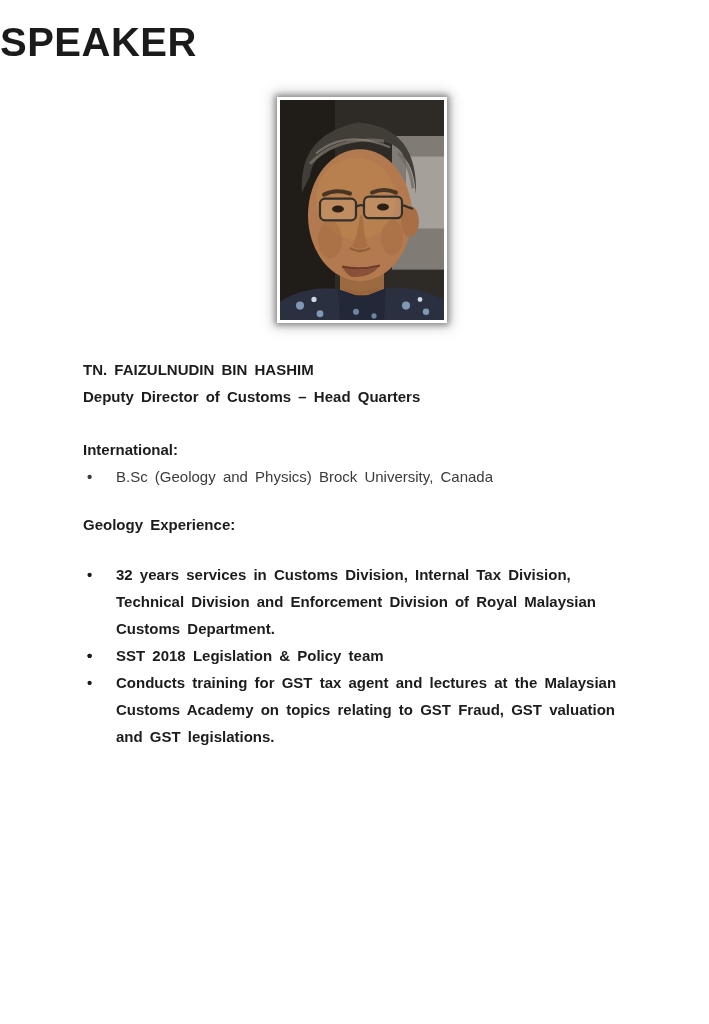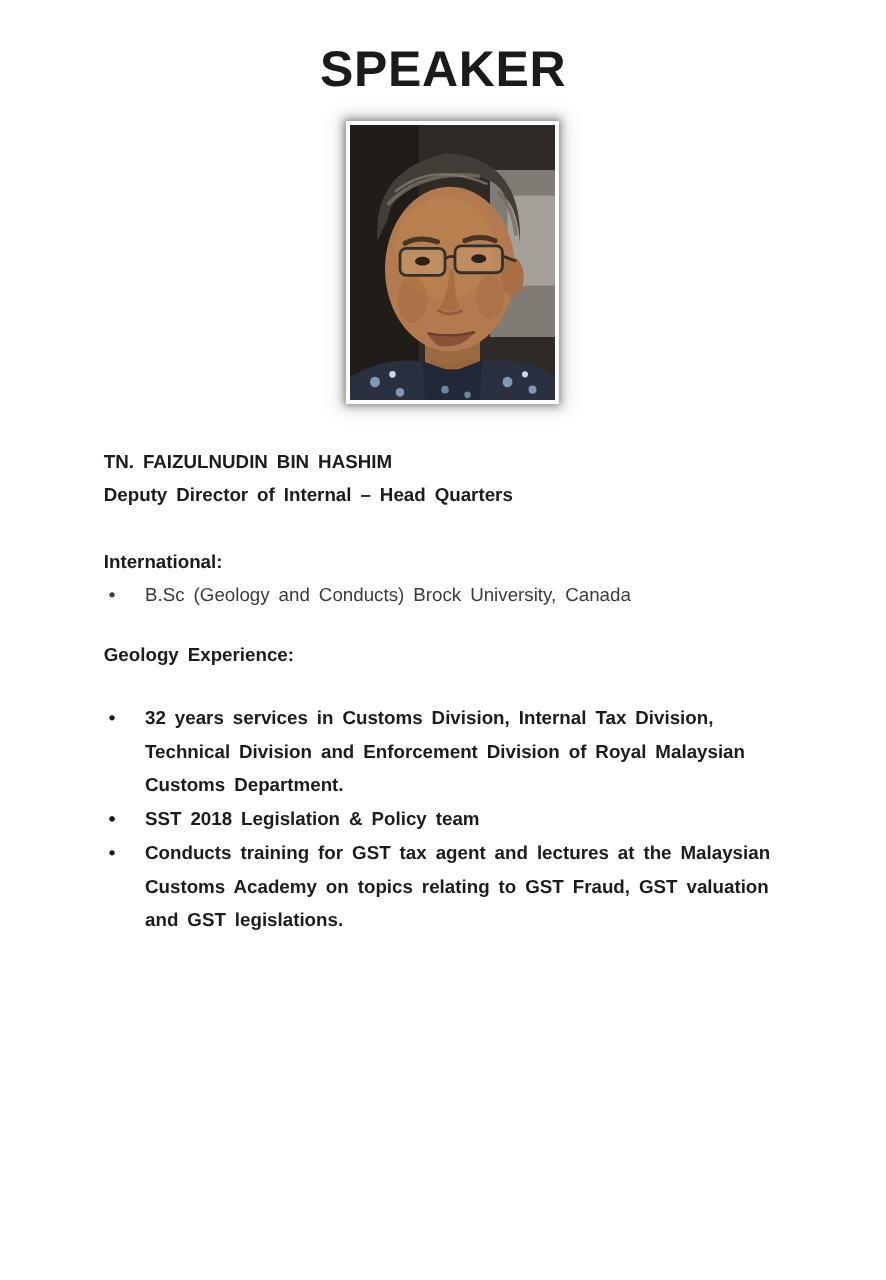--- a/index.html
+++ b/index.html
@@ -3,22 +3,22 @@
 <meta charset="utf-8">
 <style>
   html,body { margin:0; padding:0; background:#e8e8e8; }
   .slide {
     position:relative; width:709px; height:1024px;
     background:#ffffff; overflow:hidden;
     font-family:"Liberation Sans", sans-serif;
     margin:0 auto;
   }
   .title {
-    position:absolute; top:34px; left:0; right:0;
-    text-align:center; font-size:40px; font-weight:700;
+    position:absolute; top:20px; left:0; right:0;
+    text-align:left; font-size:40px; font-weight:700;
     color:#1b1b1b; letter-spacing:0.5px; word-spacing:2px;
   }
   .photo-frame {
     position:absolute; left:277px; top:97px; width:164px; height:220px;
     background:#fff; border:3px solid #ffffff;
     box-shadow:0 0 6px 2px rgba(90,90,90,0.65), 0 0 12px 4px rgba(120,120,120,0.35);
   }
   .photo-frame svg { display:block; width:100%; height:100%; }
   .content {
     position:absolute; left:83px; top:356px; width:556px;
@@ -98,26 +98,26 @@
       <circle cx="140" cy="194" r="2.4" fill="#cdd8e2"></circle>
       <circle cx="76" cy="206" r="3" fill="#6c84a0"></circle>
       <circle cx="94" cy="210" r="2.6" fill="#6c84a0"></circle>
     </svg>
   </div>
 
   <div class="content">
 
     <div class="name-block">
       <div>TN. FAIZULNUDIN BIN HASHIM</div>
-      <div>Deputy Director of Internal – Head Quarters</div>
+      <div>Deputy Director of Customs – Head Quarters</div>
     </div>
 
     <div class="section-heading">International:</div>
     <ul class="bullets qual-list">
-        <li><span class="bullet">•</span><span class="li-text">B.Sc (Geology and Conducts) Brock University, Canada</span></li>
+        <li><span class="bullet">•</span><span class="li-text">B.Sc (Geology and Physics) Brock University, Canada</span></li>
       </ul>
 
     <div class="section-heading we-heading">Geology Experience:</div>
     <ul class="bullets exp-list">
         <li><span class="bullet">•</span><span class="li-text">32 years services in Customs Division, Internal Tax Division, Technical Division and Enforcement Division of Royal Malaysian Customs Department.</span></li>
         <li><span class="bullet">•</span></li>
         <li><span class="bullet">•</span><span class="li-text">SST 2018 Legislation &amp; Policy team</span></li>
         <li><span class="bullet">•</span><span class="li-text">Conducts training for GST tax agent and lectures at the Malaysian Customs Academy on topics relating to GST Fraud, GST valuation and GST legislations.</span></li>
       </ul>
 

